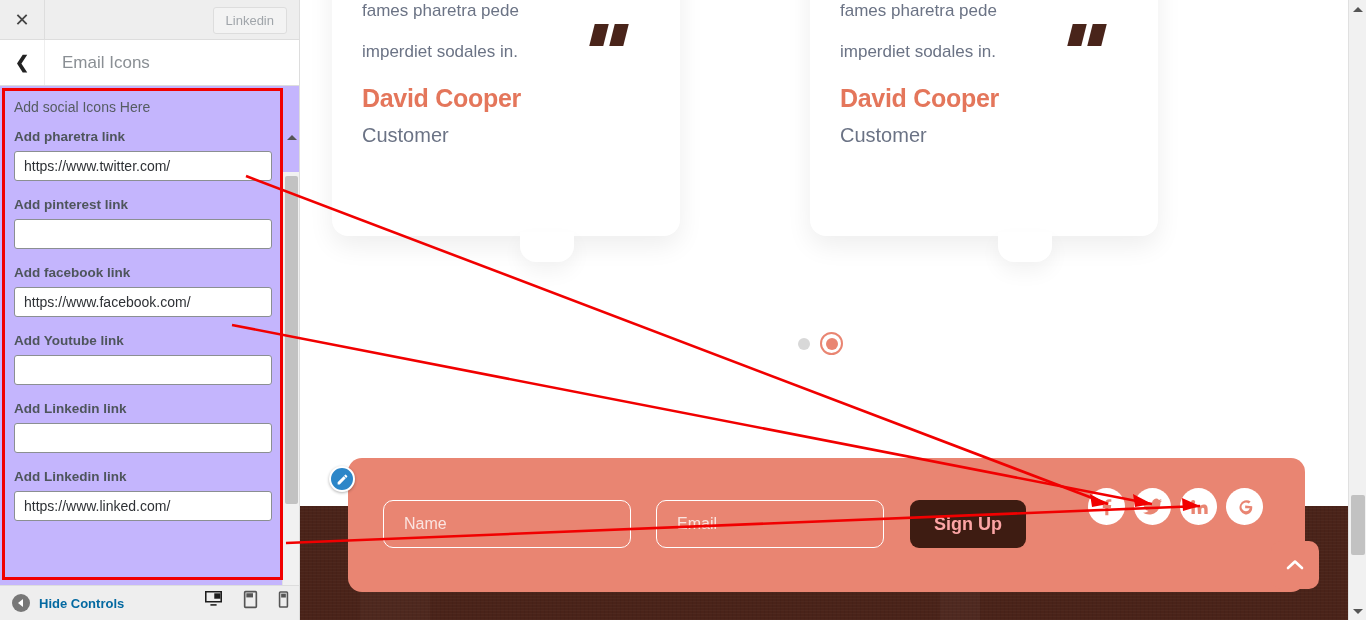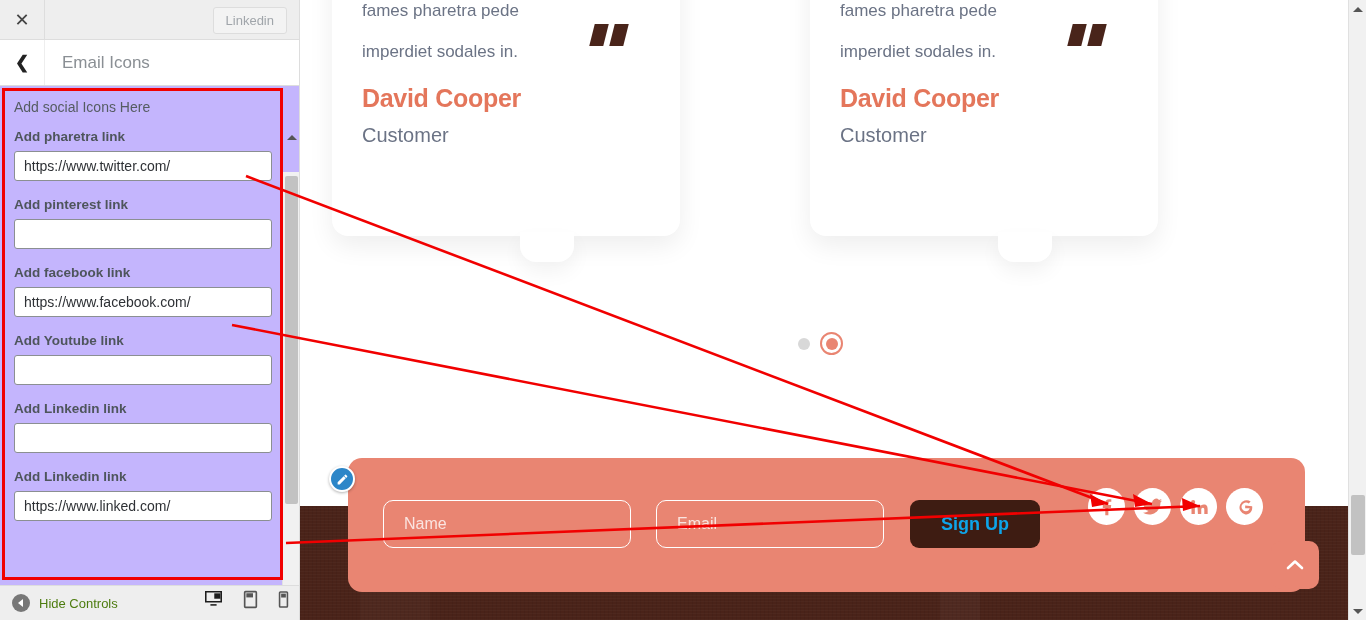--- a/index.html
+++ b/index.html
@@ -106,22 +106,22 @@
   .sfield {
     height: 48px; border: 1.5px solid #ffffff; border-radius: 10px;
     background: transparent; color: #ffffff;
     font-size: 16px; font-family: "Liberation Sans", sans-serif;
     padding: 0 20px; outline: none;
   }
   .sfield::placeholder { color: rgba(255,255,255,0.78); }
   .sfield.name { width: 248px; margin-right: 25px; }
   .sfield.email { width: 228px; margin-right: 26px; }
   .signupbtn {
-    width: 130px; height: 48px; border: none; border-radius: 9px;
-    background: #3E1C12; color: #0ea5e9;
+    width: 116px; height: 48px; border: none; border-radius: 9px;
+    background: #3E1C12; color: #fca5a5;
     font-size: 18px; font-weight: bold; cursor: pointer;
     font-family: "Liberation Sans", sans-serif;
   }
   .socials {
     position: absolute; left: 1088px; top: 488px;
     display: flex; align-items: center; gap: 9px;
   }
   .sicon {
     width: 37px; height: 37px; border-radius: 50%; background: #ffffff;
     display: flex; align-items: center; justify-content: center;
@@ -241,21 +241,21 @@
   }
   .hide-circle {
     width: 18px; height: 18px; border-radius: 50%; background: #777;
     display: flex; align-items: center; justify-content: center;
   }
   .hide-circle .t {
     width: 0; height: 0;
     border-top: 4px solid transparent; border-bottom: 4px solid transparent;
     border-right: 5px solid #fff; margin-right: 1px;
   }
-  .hide-label { font-size: 13px; color: #4d7c0f; }
+  .hide-label { font-size: 13px; color: #0369a1; font-weight: bold; }
   .devices { position: absolute; right: 10px; display: flex; gap: 20px; align-items: center; }
   .dev { cursor: pointer; position: relative; padding-bottom: 4px; }
   .dev.active::after {
     content: ""; position: absolute; left: -6px; bottom: -9px;
     width: 33px; height: 3px; background: #1d1d1d;
   }
 
   
   .anno { position: absolute; left: 0; top: 0; width: 1366px; height: 620px; pointer-events: none; }
   .redbox {

